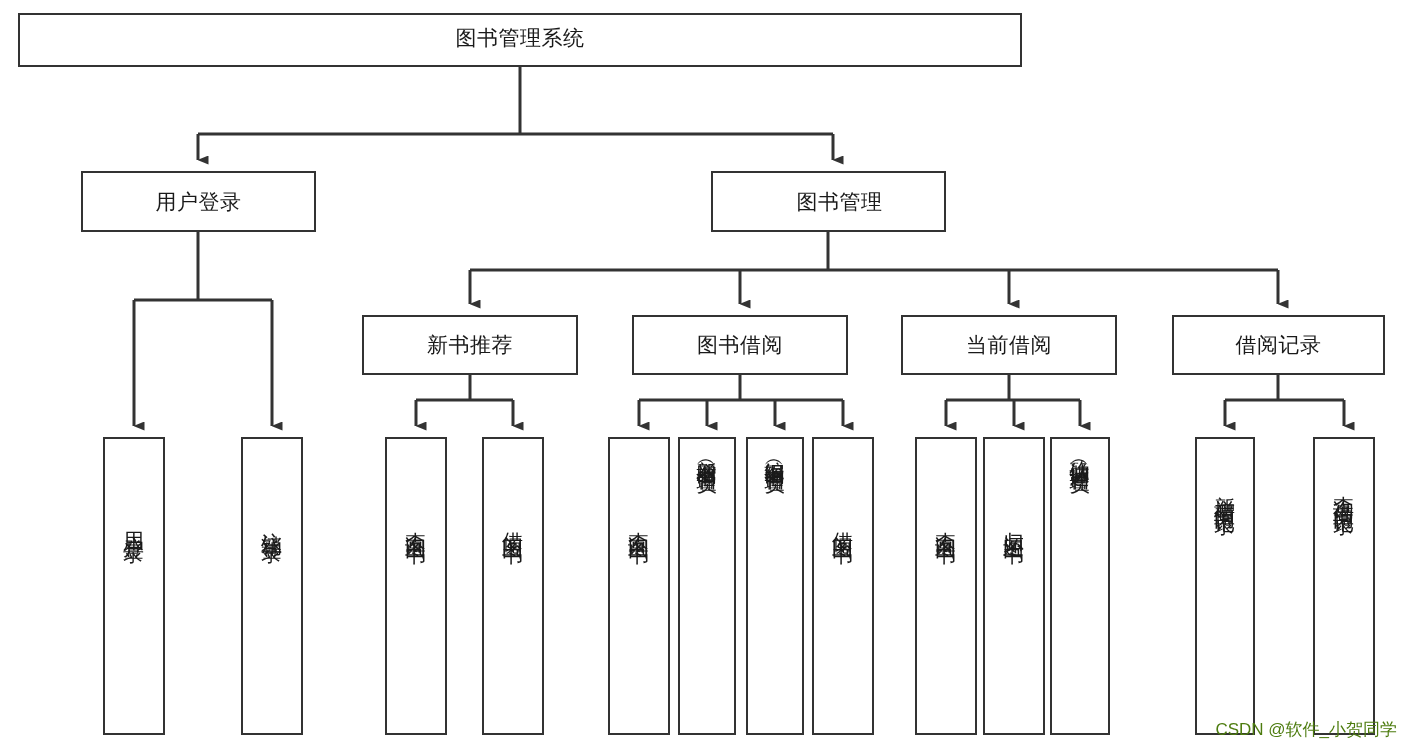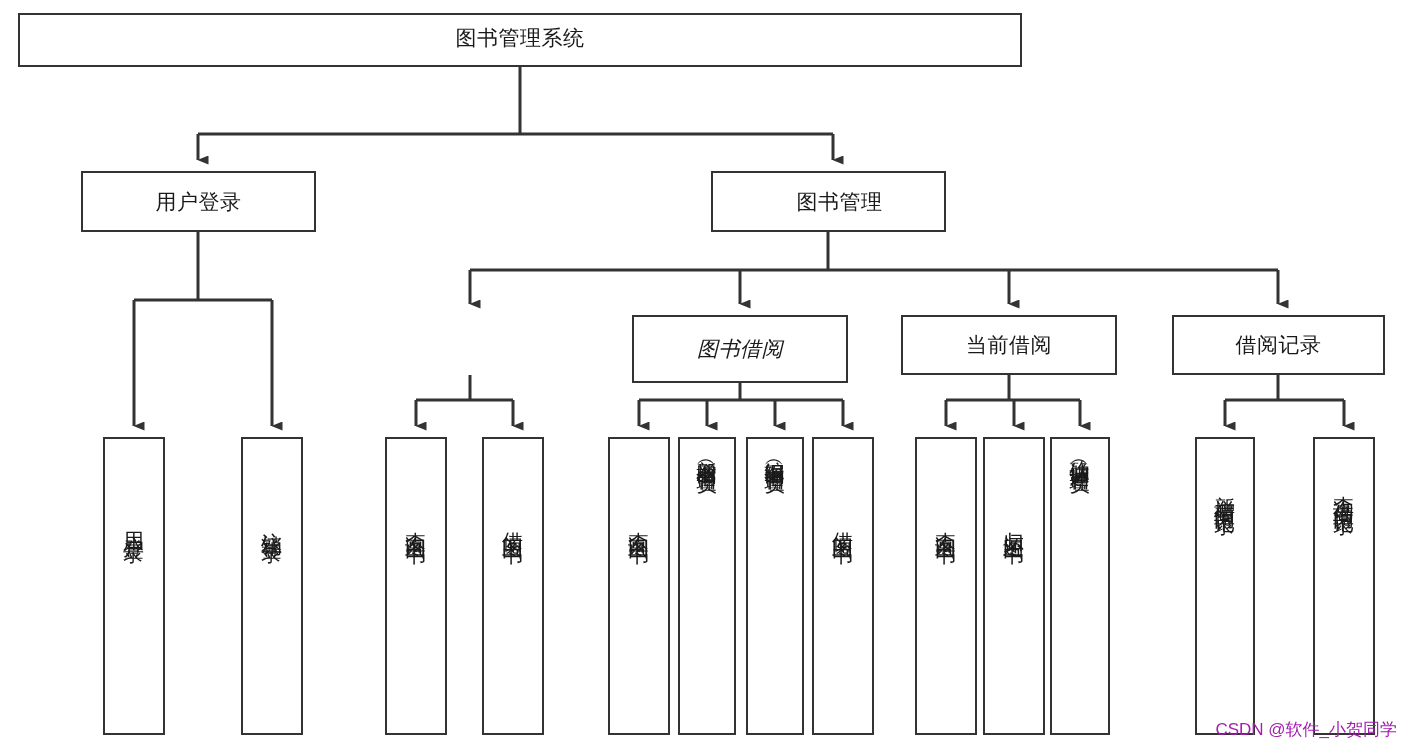--- a/index.html
+++ b/index.html
@@ -53,21 +53,21 @@
     color: #1a1a1a;
     letter-spacing: 4px;
     line-height: 1;
     white-space: nowrap;
   }
   .watermark {
     position: absolute;
     right: 8px;
     bottom: 6px;
     font-size: 17px;
-    color: #a21caf;
+    color: #4d7c0f;
     white-space: nowrap;
     pointer-events: none;
   }
 </style>
 </head>
 <body>
 
 <div id="diagram-root">
 
   <svg class="diagram-canvas" viewBox="0 0 1405 747">
@@ -124,21 +124,24 @@
     <span class="node-label-h">图书管理系统</span>
   </div>
 
   <div class="node-box" style="left:81px; top:171px; width:235px; height:61px;">
     <span class="node-label-h">用户登录</span>
   </div>
   <div class="node-box" style="left:711px; top:171px; width:235px; height:61px;padding-left:22px;">
     <span class="node-label-h">图书管理</span>
   </div>
 
-  <div class="node-box" style="left:632px; top:315px; width:216px; height:68px;font-style:italic;">
+  <div class="node-box" style="left:362px; top:315px; width:216px; height:60px;">
+    <span class="node-label-h">新书推荐</span>
+  </div>
+  <div class="node-box" style="left:632px; top:315px; width:216px; height:60px;">
     <span class="node-label-h">图书借阅</span>
   </div>
   <div class="node-box" style="left:901px; top:315px; width:216px; height:60px;">
     <span class="node-label-h">当前借阅</span>
   </div>
   <div class="node-box" style="left:1172px; top:315px; width:213px; height:60px;text-align:center;">
     <span class="node-label-h">借阅记录</span>
   </div>
 
   <div class="node-box vertical" style="left:103px; top:437px; width:62px; height:298px;">

